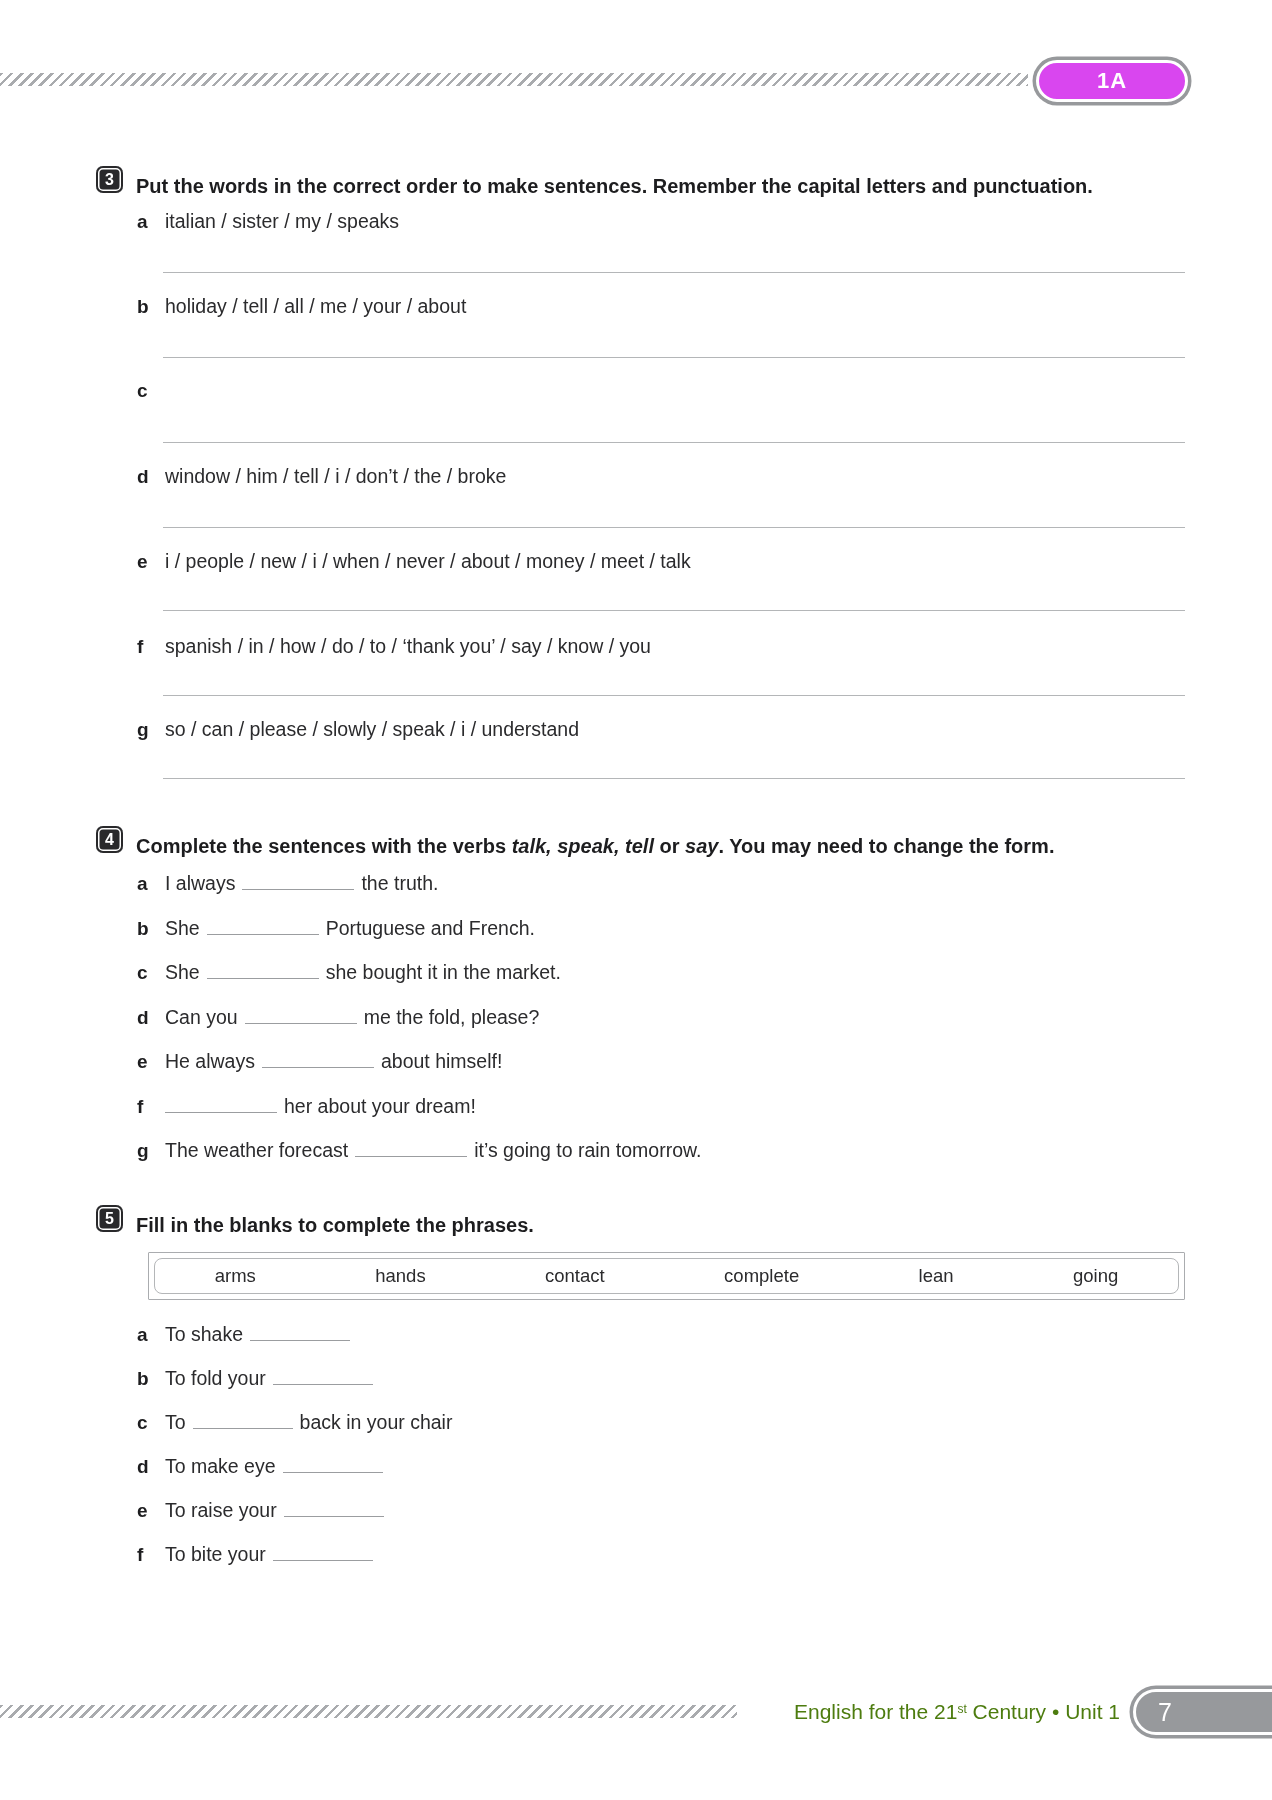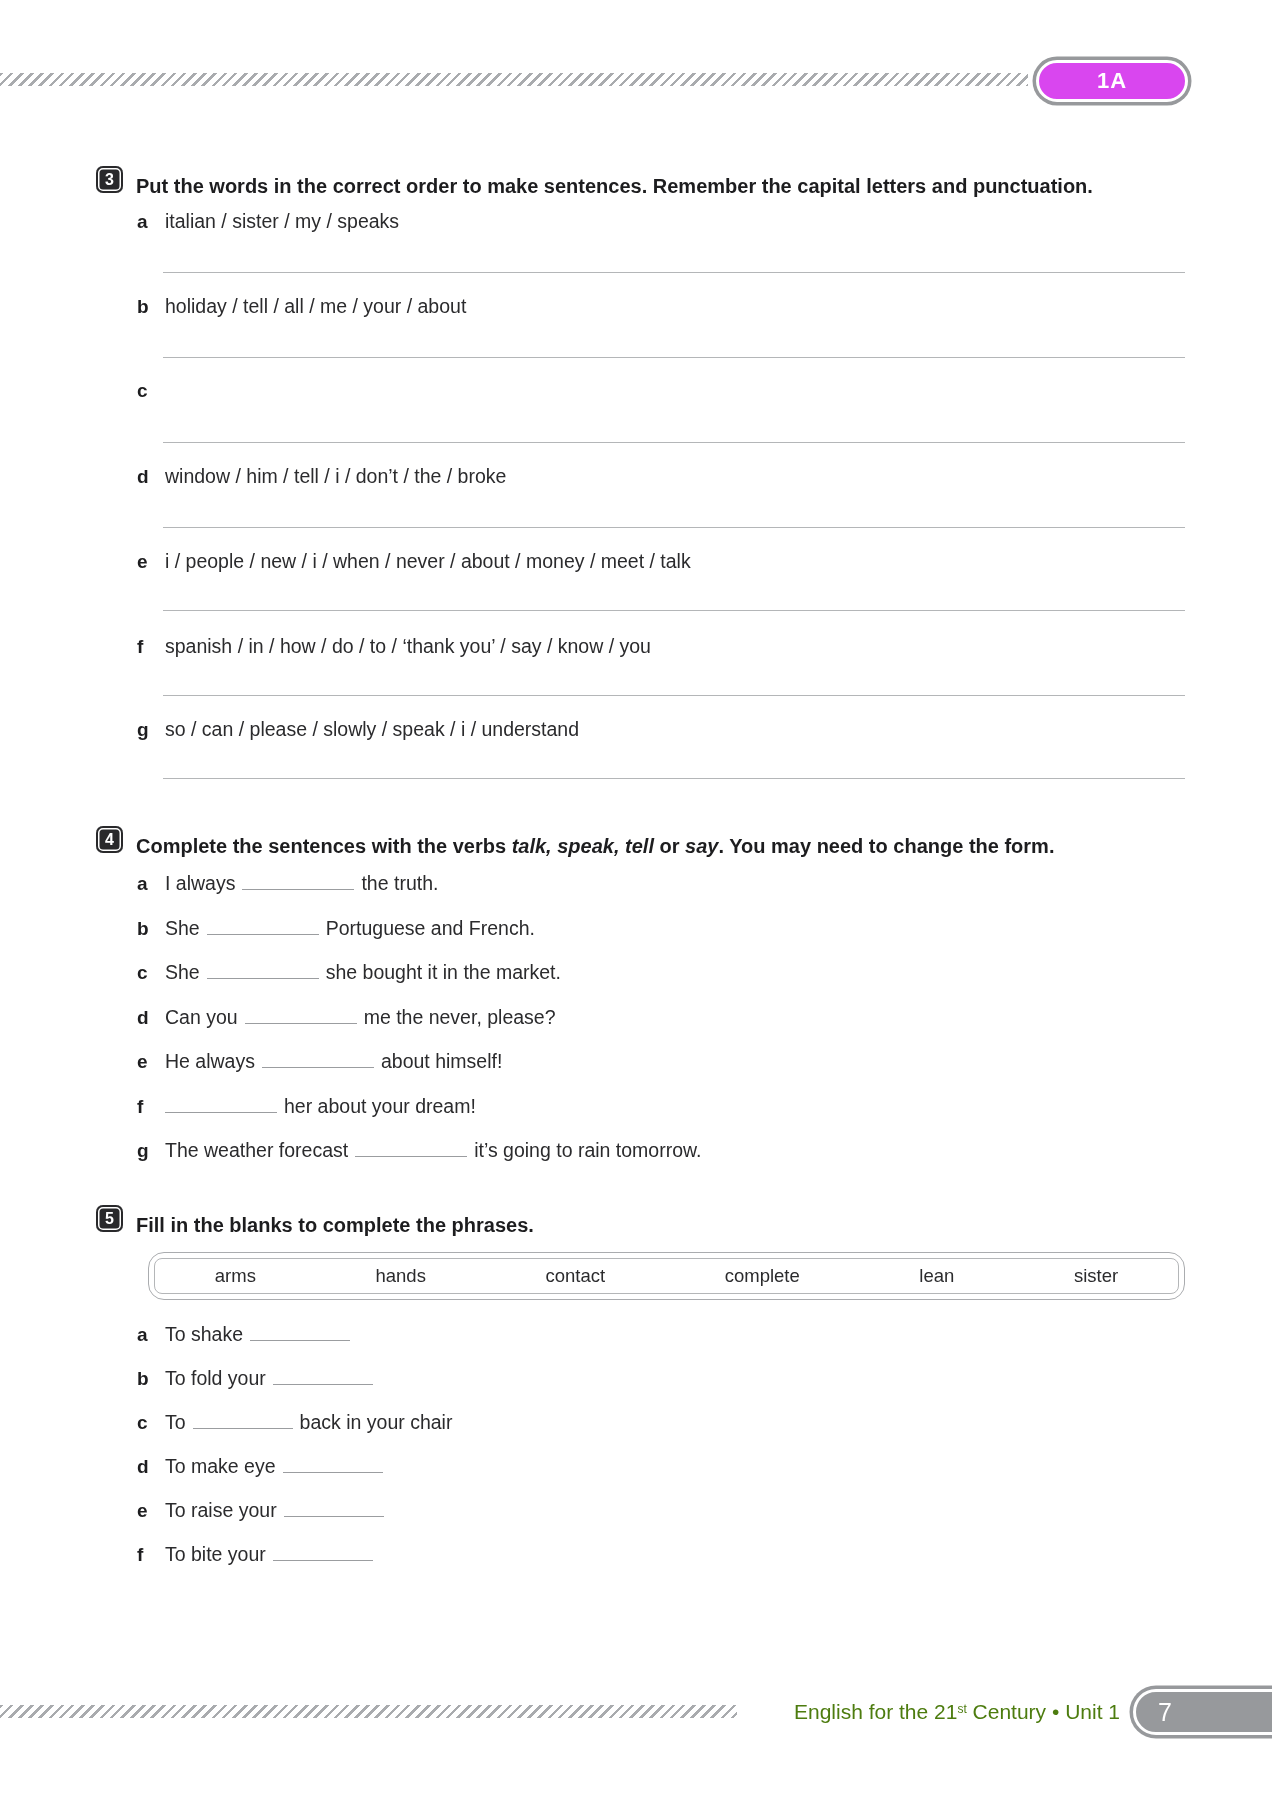--- a/index.html
+++ b/index.html
@@ -51,21 +51,21 @@
   }
   .blank{
     display:inline-block;height:13px;border-bottom:1.7px solid #9b9da0;
     margin:0 7px;flex:none;
   }
   .blank.b4{width:112px;}
   .blank.b5{width:100px;}
 
   .bank-outer{
     position:absolute;left:148px;top:1252px;width:1037px;height:48px;
-    border:1.6px solid #aaacaf;border-radius:16px;padding:5px;box-sizing:border-box;
+    border:1.6px solid #aaacaf;border-radius:1px;padding:5px;box-sizing:border-box;
   }
   .bank-inner{
     width:100%;height:100%;box-sizing:border-box;
     border:1.4px solid #b4b6b8;border-radius:8px;
     display:flex;align-items:center;justify-content:space-around;
     font-size:18.5px;color:#2b2b2d;
   }
 
   .footer-text{
     position:absolute;left:660px;top:1700px;width:460px;text-align:right;
@@ -154,21 +154,21 @@
 <div class="row" style="top:961px">
   <span class="lt">c</span>
   <span class="tx">She</span>
   <span class="blank b4"></span>
   <span class="tx">she bought it in the market.</span>
 </div>
 <div class="row" style="top:1006px">
   <span class="lt">d</span>
   <span class="tx">Can you</span>
   <span class="blank b4"></span>
-  <span class="tx">me the never, please?</span>
+  <span class="tx">me the fold, please?</span>
 </div>
 <div class="row" style="top:1050px">
   <span class="lt">e</span>
   <span class="tx">He always</span>
   <span class="blank b4"></span>
   <span class="tx">about himself!</span>
 </div>
 <div class="row" style="top:1095px">
   <span class="lt">f</span>
   <span class="tx"></span>
@@ -187,21 +187,21 @@
 </div>
 <div class="ex-title" style="top:1207px">Fill in the blanks to complete the phrases.</div>
 
 <div class="bank-outer">
   <div class="bank-inner">
     <span>arms</span>
     <span>hands</span>
     <span>contact</span>
     <span>complete</span>
     <span>lean</span>
-    <span>sister</span>
+    <span>going</span>
   </div>
 </div>
 
 <div class="row" style="top:1323px">
   <span class="lt">a</span>
   <span class="tx">To shake</span>
   <span class="blank b5"></span>
   <span class="tx"></span>
 </div>
 <div class="row" style="top:1367px">

